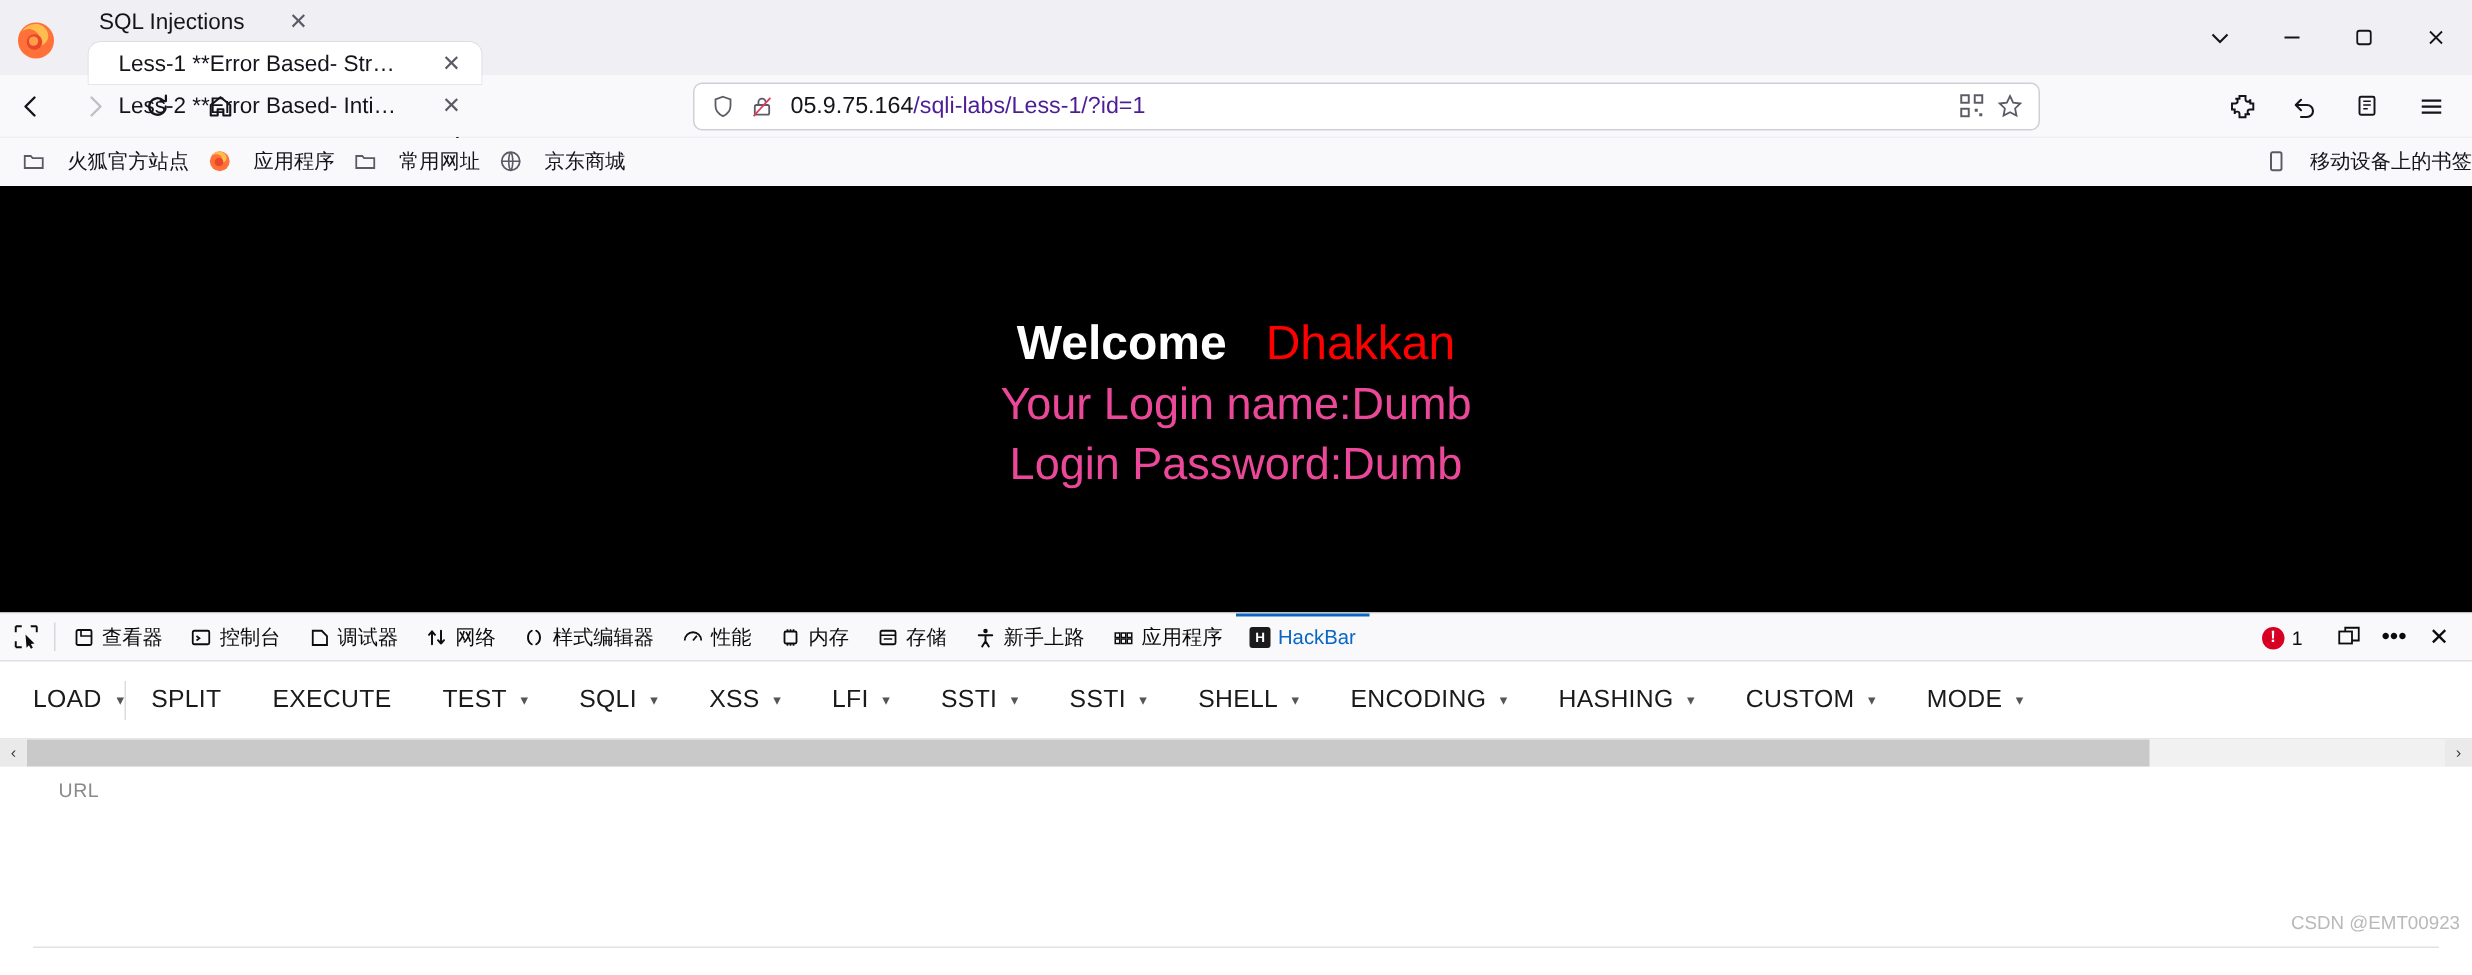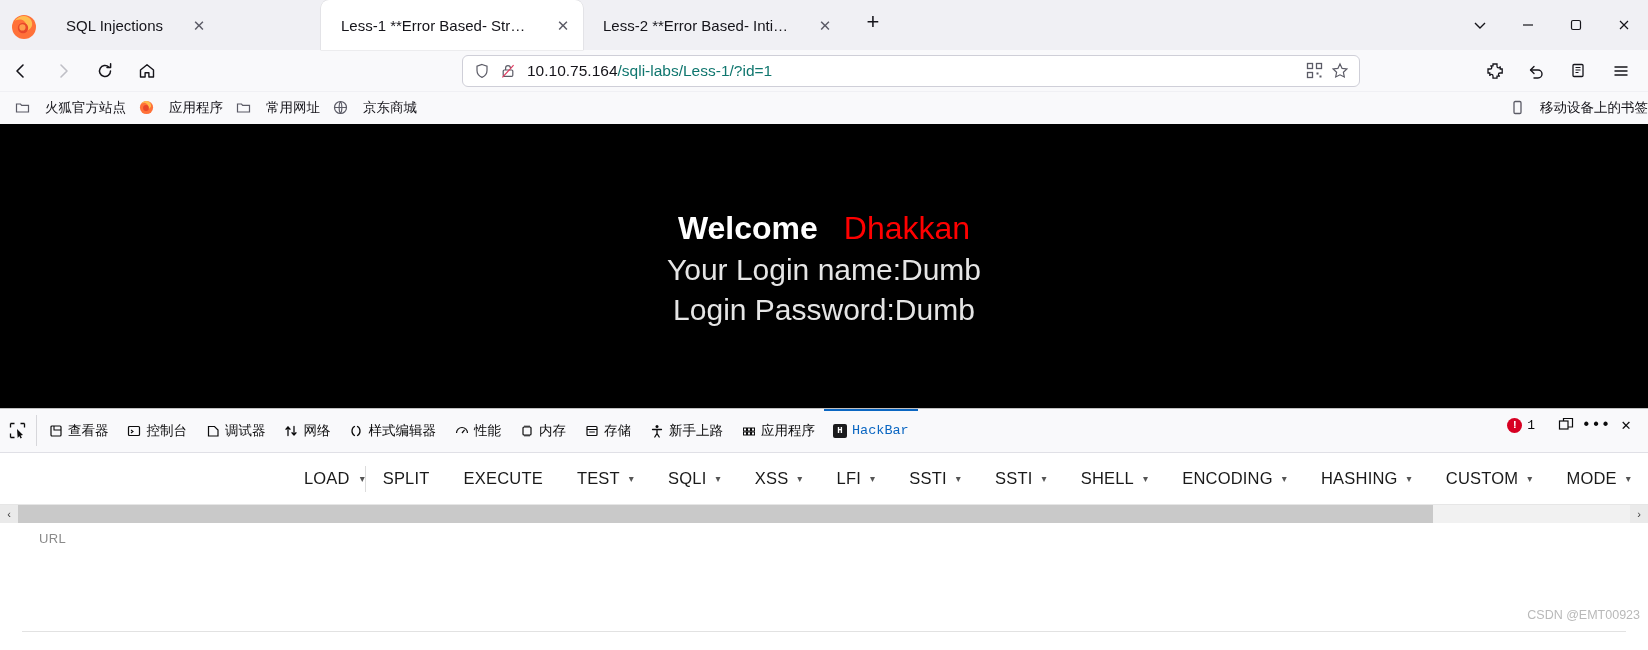--- a/index.html
+++ b/index.html
@@ -17,21 +17,21 @@
   .tabstrip {
     height: 50px; background: #f0f0f4;
     display: flex; align-items: flex-end; position: relative;
     flex: 0 0 auto;
   }
   .ff-logo {
     width: 28px; height: 28px; margin: 0 8px 9px 10px;
     flex: 0 0 auto; position: relative;
   }
   .ff-logo svg { display: block; }
-  .tabs { display: flex; align-items: center; height: 50px; }
+  .tabs { display: flex; align-items: flex-end; height: 50px; flex-direction: column; }
   .tab {
     height: 41px; display: flex; align-items: center;
     padding: 0 6px 0 20px; margin-bottom: 0;
     font-size: 15px; color: #15141a; white-space: nowrap;
     border-radius: 8px 8px 0 0; position: relative;
   }
   .tab.active { background: #ffffff; box-shadow: 0 0 0 0.5px rgba(0,0,0,.10); height: 50px; border-radius: 8px 8px 0 0; }
   .tab-title { max-width: 330px; overflow: hidden; text-overflow: ellipsis; }
   .tab-close {
     width: 28px; height: 28px; margin-left: 22px;
@@ -73,21 +73,21 @@
     flex: 1 1 auto; height: 32px; background: #ffffff;
     border: 1px solid #cfcfd8; border-radius: 6px;
     display: flex; align-items: center; padding: 0 6px;
     margin-left: 288px; margin-right: 108px;
   }
   .ub-icon { width: 26px; height: 26px; display: flex; align-items: center; justify-content: center; color: #5b5b66; }
   .ub-text {
     flex: 1 1 auto; font-size: 15.5px; color: #15141a;
     margin-left: 6px; white-space: nowrap; overflow: hidden;
   }
-  .ub-text .path { color: #0f766e; }
+  .ub-text .path { color: #4c1d95; }
   .ub-right { display: flex; align-items: center; }
   .navbar-right { display: flex; align-items: center; padding-right: 6px; }
 
   
   .bookmarks {
     height: 32px; background: #f9f9fb; display: flex; align-items: center;
     font-size: 13.5px; color: #15141a; flex: 0 0 auto; position: relative;
     padding-left: 8px;
   }
   .bm {
@@ -105,32 +105,32 @@
     background: #000; flex: 0 0 auto; height: 284px;
     position: relative; overflow: hidden;
   }
   .page-center { text-align: center; padding-top: 86px; }
   .line1 {
     font-family: "Liberation Sans", sans-serif;
     font-size: 32px; font-weight: bold; color: #ffffff;
   }
   .line1 .red { color: #ff0000; margin-left: 26px; font-weight: normal; text-align: right; }
   .line2, .line3 {
-    font-size: 30px; color: #e5e5e5; margin-top: 6px; font-weight: normal;
+    font-size: 30px; color: #ec4899; margin-top: 6px; font-weight: normal;
   }
 
   
   .devtools {
     flex: 1 1 auto; display: flex; flex-direction: column;
     background: #ffffff; border-top: 1px solid #c0c0c0;
     min-height: 0;
   }
   .dt-tabbar {
-    height: 44px; background: #f9f9fb; display: flex; align-items: stretch;
-    border-bottom: 1px solid #e0e0e6; flex: 0 0 auto; position: relative; font-family: Liberation Mono, monospace;
+    height: 32px; background: #f9f9fb; display: flex; align-items: stretch;
+    border-bottom: 1px solid #e0e0e6; flex: 0 0 auto; position: relative;
   }
   .dt-picker {
     width: 34px; display: flex; align-items: center; justify-content: center;
     color: #0c0c0d;
   }
   .dt-sep { width: 1px; background: #d7d7db; margin: 6px 2px; }
   .dt-tabs { display: flex; align-items: stretch; }
   .dt-tab {
     display: flex; align-items: center; gap: 5px; padding: 0 9px;
     font-size: 13.5px; color: #0c0c0d; white-space: nowrap;
@@ -159,21 +159,21 @@
   }
   .err-count { font-size: 13px; color: #0c0c0d; }
   .dt-icobtn {
     width: 28px; height: 26px; display: flex; align-items: center; justify-content: center;
     color: #0c0c0d;
   }
 
   
   .hb-menubar {
     height: 52px; background: #ffffff; display: flex; align-items: center;
-    flex: 0 0 auto; padding-left: 22px; border-bottom: 1px solid #e6e6e6; justify-content: flex-end;
+    flex: 0 0 auto; padding-left: 22px; border-bottom: 1px solid #e6e6e6;
   }
   .hb-item {
     display: flex; align-items: center; gap: 9px;
     font-size: 16.5px; color: #1a1a1a; letter-spacing: .2px;
     padding: 0 17px; white-space: nowrap; height: 34px;
   }
   .hb-item.first { padding-left: 0; padding-right: 10px; }
   .hb-caret { font-size: 10px; color: #555; }
   .hb-vsep { width: 1px; height: 26px; background: #dcdcdc; }
 
@@ -293,21 +293,21 @@
               <path d="M8 1.5l5 1.7v4.3c0 3.2-2.1 5.6-5 6.9-2.9-1.3-5-3.7-5-6.9V3.2z" fill="none" stroke="#5b5b66" stroke-width="1.2"></path>
             </svg>
         </span>
         <span class="ub-icon">
           <svg width="16" height="16" viewBox="0 0 16 16">
             <rect x="3.2" y="7" width="9.6" height="6.4" rx="1.1" fill="none" stroke="#5b5b66" stroke-width="1.2"></rect>
             <path d="M5.6 7V5.1a2.4 2.4 0 0 1 4.8 0" fill="none" stroke="#5b5b66" stroke-width="1.2"></path>
             <path d="M2.4 14.4L13.6 2.2" stroke="#e0395f" stroke-width="1.2"></path>
           </svg>
         </span>
-        <span class="ub-text"><span>10.10.75.164</span><span class="path">/sqli-labs/Less-1/?id=1</span></span>
+        <span class="ub-text"><span>05.9.75.164</span><span class="path">/sqli-labs/Less-1/?id=1</span></span>
         <span class="ub-right">
           <span class="ub-icon">
             <svg width="17" height="17" viewBox="0 0 17 17">
               <rect x="1.5" y="1.5" width="5" height="5" fill="none" stroke="#5b5b66" stroke-width="1.3"></rect>
               <rect x="10.5" y="1.5" width="5" height="5" fill="none" stroke="#5b5b66" stroke-width="1.3"></rect>
               <rect x="1.5" y="10.5" width="5" height="5" fill="none" stroke="#5b5b66" stroke-width="1.3"></rect>
               <rect x="10.5" y="10.5" width="2" height="2" fill="#5b5b66"></rect>
               <rect x="13.5" y="13.5" width="2" height="2" fill="#5b5b66"></rect>
             </svg>
           </span>

